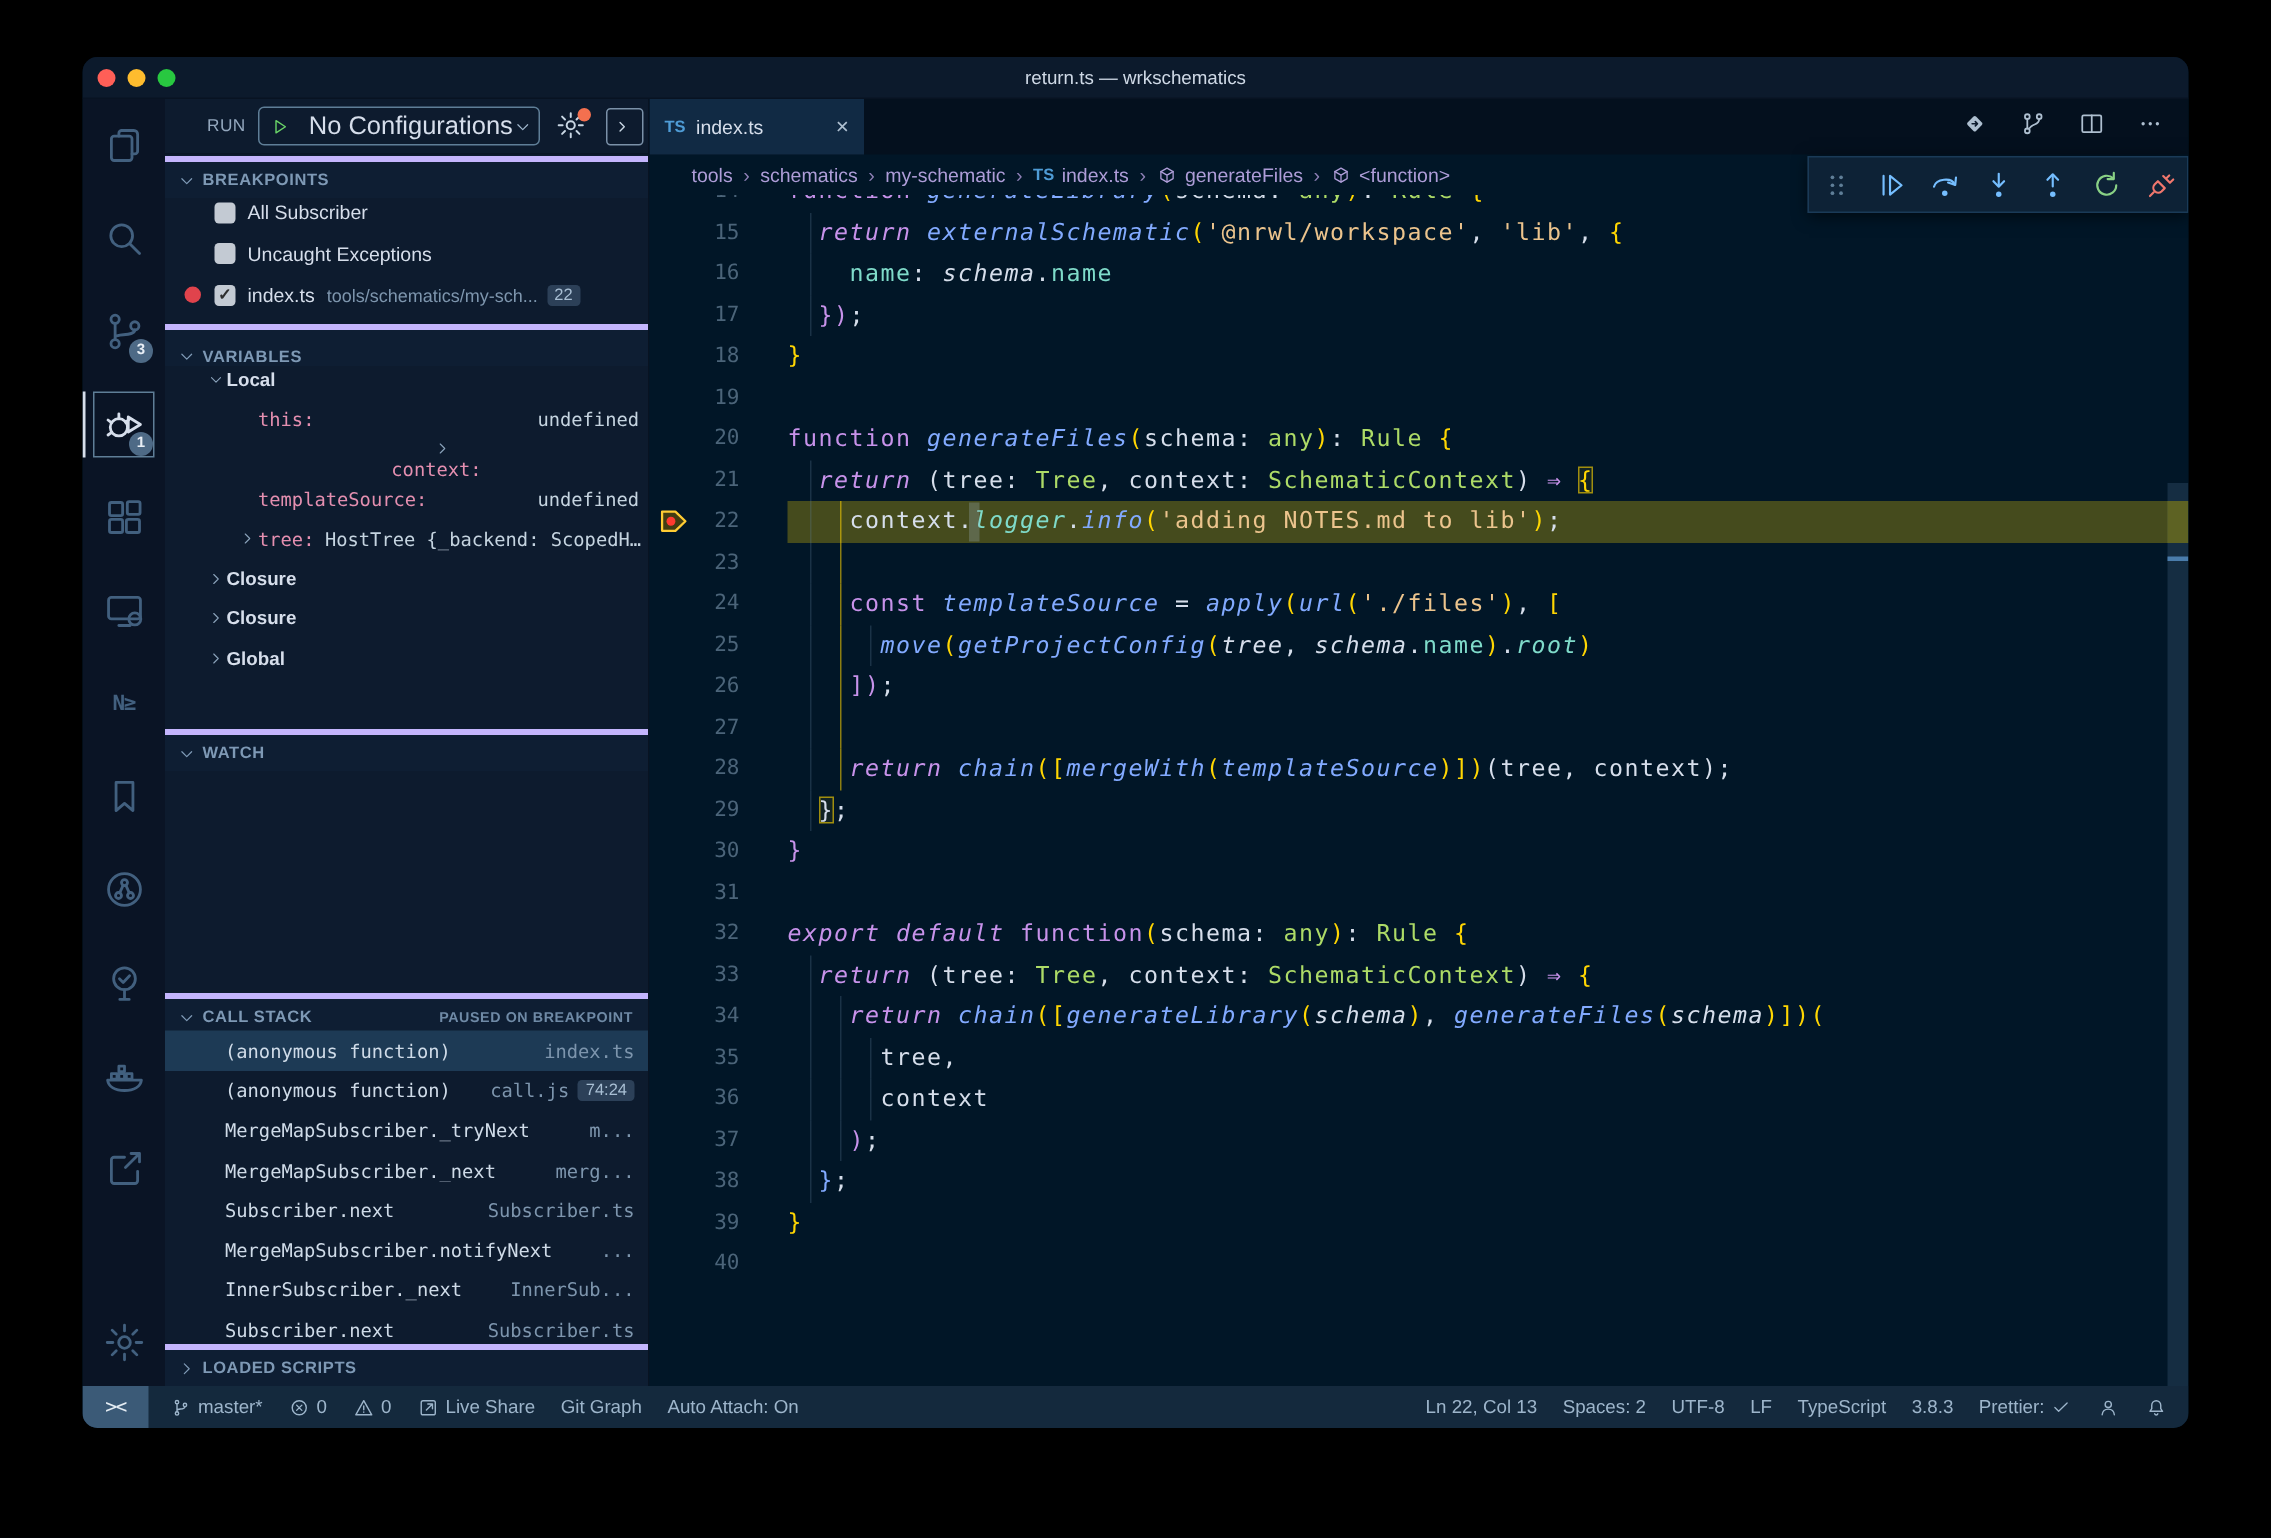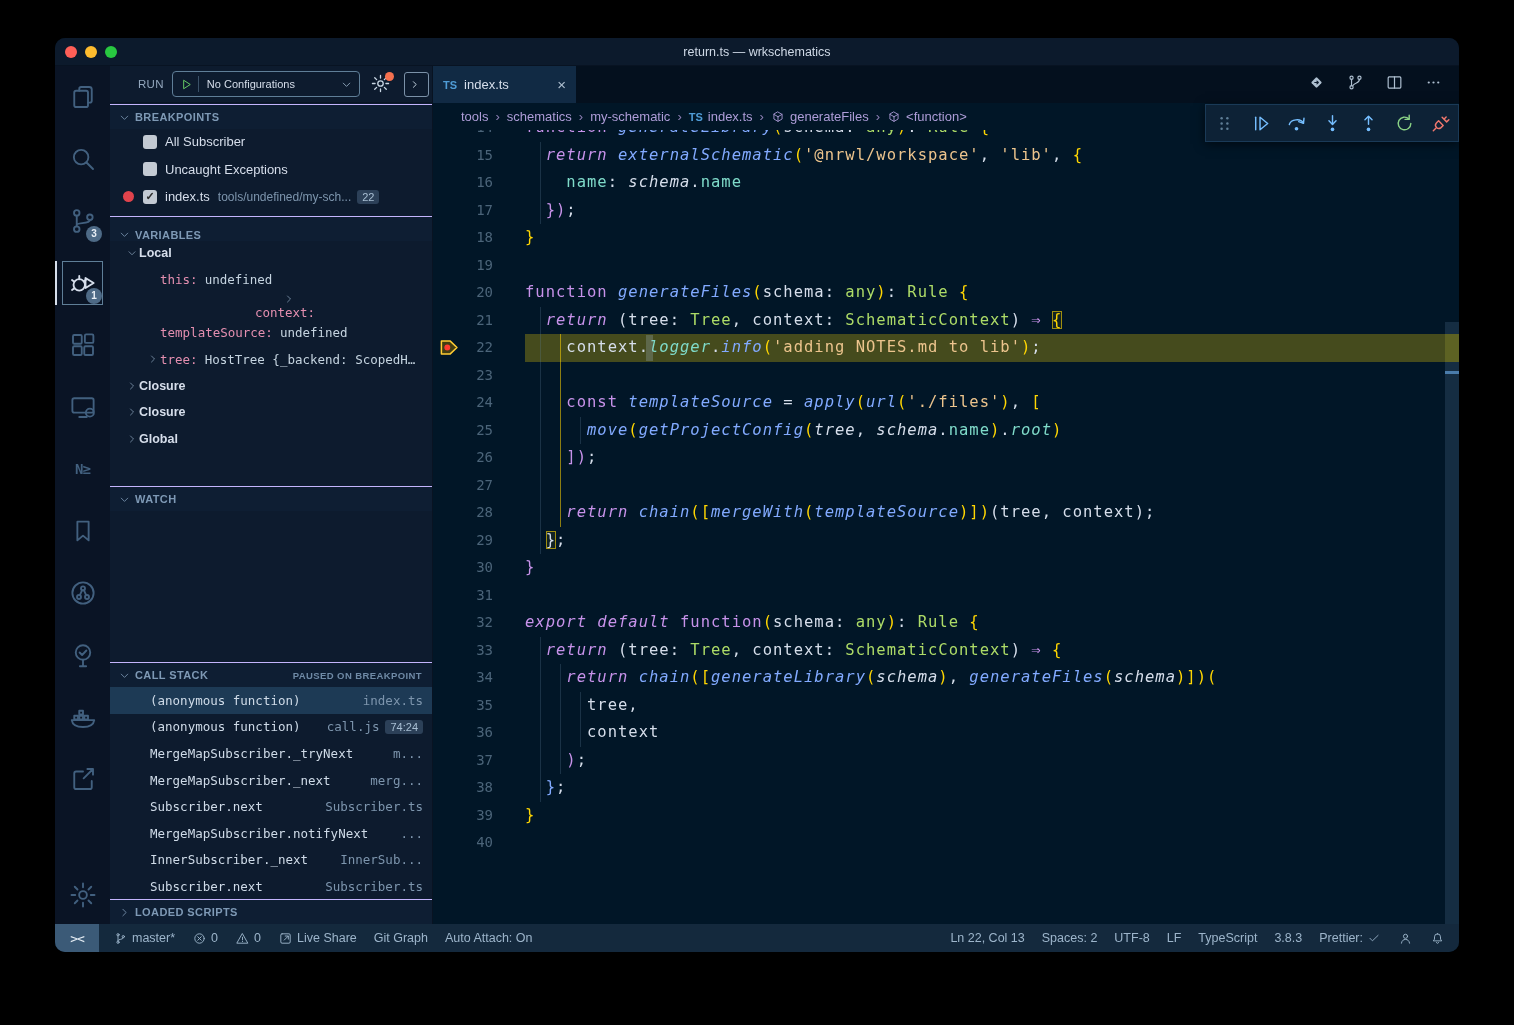--- a/index.html
+++ b/index.html
@@ -25,40 +25,40 @@
     color:#e8eef5;font-size:10px;line-height:16px;text-align:center;font-weight:bold;z-index:2;}
   .act-spacer{flex:1;}
   .nx-text{font-size:14px;font-weight:bold;letter-spacing:-1px;font-family:"DejaVu Sans Mono",monospace;}
   
   .sidebar{width:323px;background:#0d1b2e;position:relative;flex:none;border-right:1px solid #081322;box-sizing:border-box;color:#d6deeb;}
   .runbar{position:absolute;top:0;left:0;right:0;height:36px;display:flex;align-items:center;border-bottom:1px solid #091524;}
   .runlabel{font-size:11.5px;color:#93a7bd;margin-left:28px;letter-spacing:.3px;}
   .cfg{margin-left:8px;height:26px;width:188px;border:1px solid #5f7e97;border-radius:4px;display:flex;align-items:center;box-sizing:border-box;}
   .cfg .play{margin:0 4px 0 6px;color:#6ad468;}
   .cfg .sep{width:1px;height:16px;background:#3a5168;margin-right:8px;}
-  .cfg-label{font-size:11px;color:#d6deeb;flex:1;white-space:nowrap;}
+  .cfg-label{font-size:17px;color:#d6deeb;flex:1;white-space:nowrap;}
   .cfg .chev{color:#9fb6cc;margin-right:6px;}
   .gearwrap{position:relative;margin-left:10px;color:#c9d7e4;width:22px;height:22px;}
   .geardot{position:absolute;right:-2px;top:-1px;width:9px;height:9px;border-radius:50%;background:#f4704f;}
   .console-btn{margin-left:12px;width:23px;height:23px;border:1px solid #7b91a8;border-radius:3px;color:#c9d7e4;display:flex;align-items:center;justify-content:center;}
   .sect{position:absolute;left:0;right:0;height:24px;display:flex;align-items:center;font-size:11px;font-weight:bold;
-    letter-spacing:.4px;color:#7e99b5;border-top:1px solid #c4b5fd;background:#0e1e33;}
+    letter-spacing:.4px;color:#7e99b5;border-top:4px solid #c4b5fd;background:#0e1e33;}
   .sect .chev{margin:0 4px 0 8px;color:#7e99b5;}
   .sect .right-status{margin-left:auto;margin-right:10px;font-size:9.5px;color:#6f8aa6;letter-spacing:.4px;}
   .bp-h{top:38px;}
   #bp-list{position:absolute;top:62px;left:0;right:0;}
   .bp-row{height:27.5px;display:flex;align-items:center;position:relative;padding-left:33px;font-size:13px;}
   .bp-dot{position:absolute;left:13px;width:11px;height:11px;border-radius:50%;background:#e0434c;}
   .cbx{width:14px;height:14px;border-radius:3px;background:#c3cad3;margin-right:8px;flex:none;display:flex;align-items:center;justify-content:center;
     font-size:11px;font-weight:bold;color:#2e2e2e;}
   .bp-label{color:#d6deeb;}
   .bp-path{color:#7d95ad;font-size:12px;margin-left:8px;white-space:nowrap;overflow:hidden;}
   .badge{background:#2c4058;color:#a9bfd4;font-size:11px;border-radius:3px;padding:1px 5px;margin-left:6px;font-family:"Liberation Sans",sans-serif;}
   .var-h{top:150px;align-items:flex-end;}
-  #var-list{position:absolute;top:174px;left:0;right:0;}
+  #var-list{position:absolute;top:174px;left:12px;right:0;text-align:right;}
   .var-row{height:26.5px;display:flex;align-items:center;font-size:12.5px;}
   .var-row .chev{color:#8aa2ba;width:15px;flex:none;}
   .var-row .chsp{width:15px;flex:none;}
   .var-key{color:#e48fb0;font-family:"DejaVu Sans Mono",monospace;margin-right:7px;white-space:nowrap;}
   .var-val{color:#c5d4e0;font-family:"DejaVu Sans Mono",monospace;white-space:nowrap;overflow:hidden;flex:1;padding-right:6px;}
   .scope-label{font-size:12.5px;font-weight:bold;color:#d6deeb;}
   .watch-h{top:420px;}
   .cs-h{top:596px;}
   #cs-list{position:absolute;top:621px;left:0;right:0;}
   .cs-row{height:26.6px;display:flex;align-items:center;padding:0 9px 0 40px;font-family:"DejaVu Sans Mono",monospace;font-size:12.5px;}
@@ -302,21 +302,21 @@
               <span class="bp-label">All Subscriber</span>
             </div>
             <div class="bp-row">
               <span class="cbx"></span>
               <span class="bp-label">Uncaught Exceptions</span>
             </div>
             <div class="bp-row">
               <span class="bp-dot"></span>
               <span class="cbx">✓</span>
               <span class="bp-label">index.ts</span>
-              <span class="bp-path">tools/undefined/my-sch...</span>
+              <span class="bp-path">tools/schematics/my-sch...</span>
               <span class="badge">22</span>
             </div>
           </div>
 
         <div class="sect var-h">
           <span class="ic chev">
               <svg viewBox="0 0 24 24" width="13" height="13">
                 <path d="M6 9.5l6 6 6-6"></path>
               </svg>
             </span>

